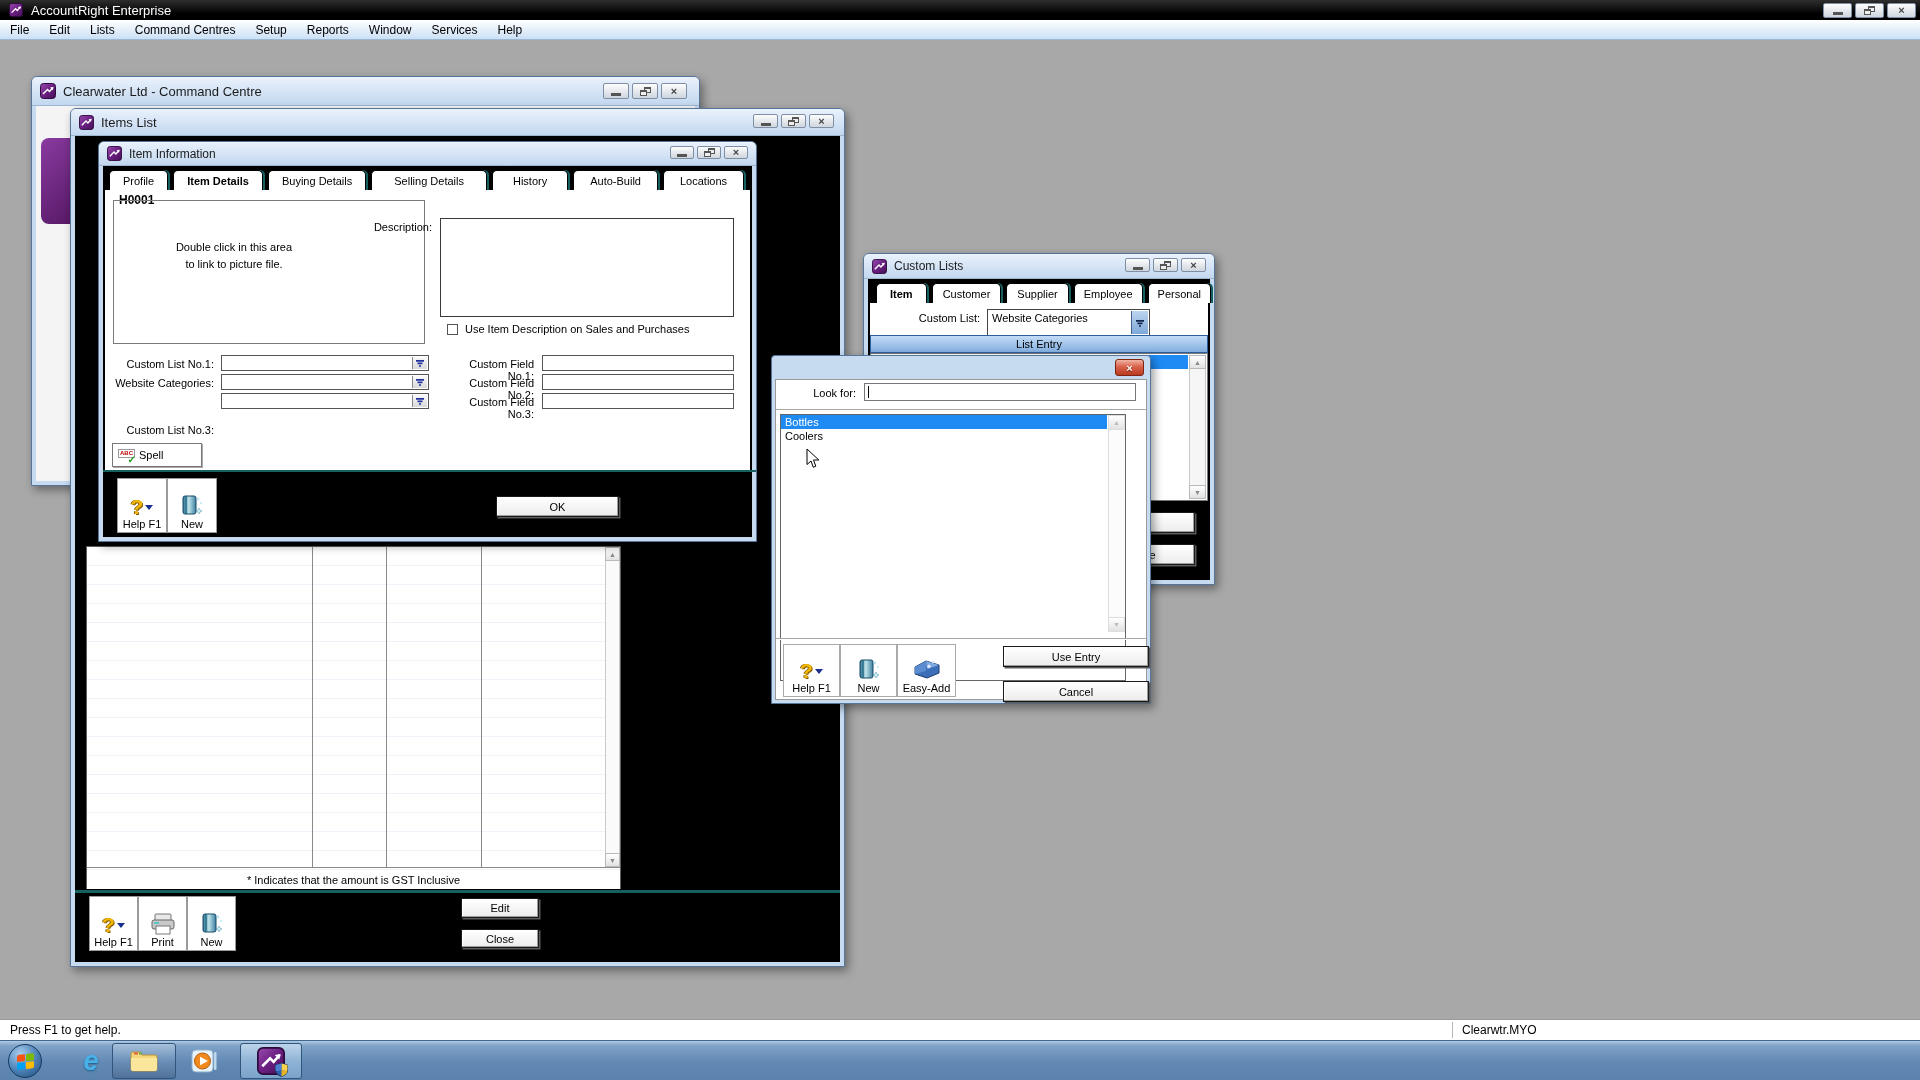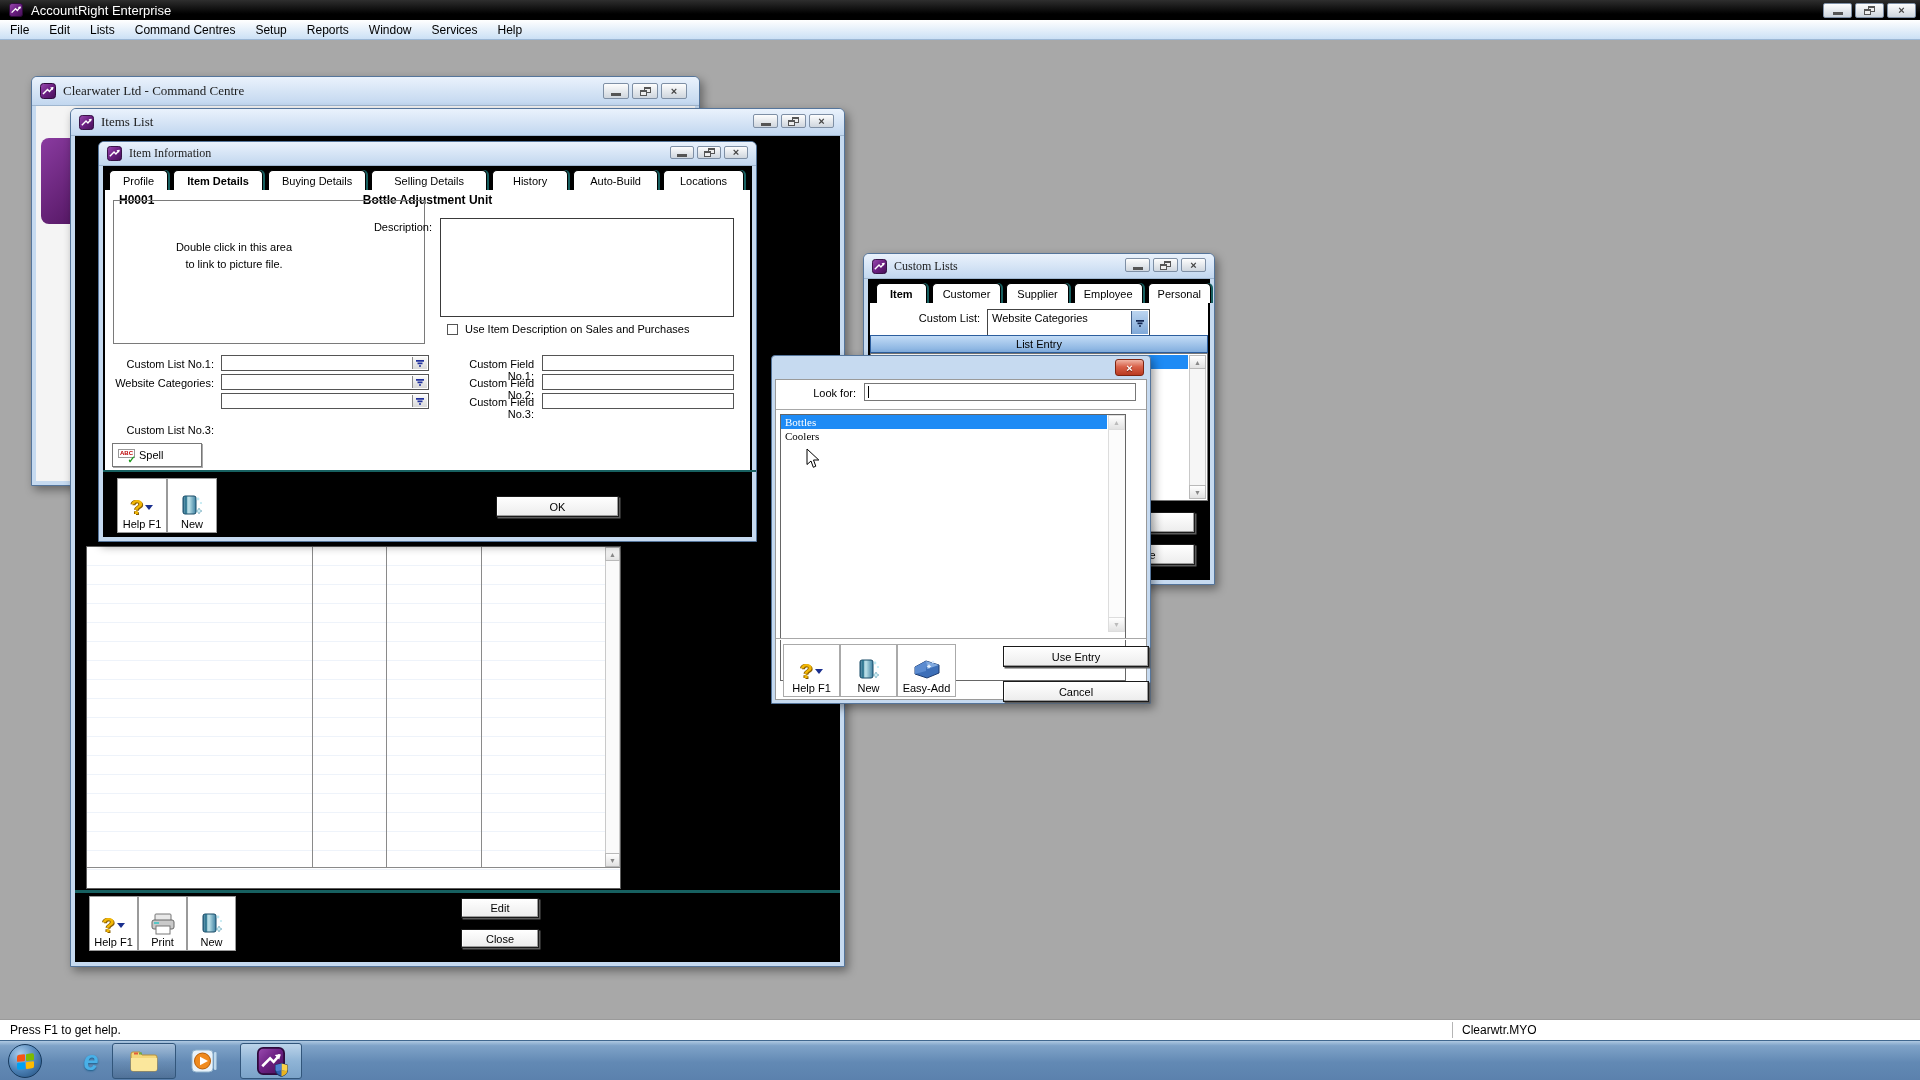--- a/index.html
+++ b/index.html
@@ -26,21 +26,21 @@
     display:flex; align-items:center; font-size:12px; }
   #menubar .mitem { padding:0 10px; height:20px; display:flex; align-items:center; cursor:default; }
 
   
   .window { position:absolute; border:1px solid #55759B; border-radius:6px 6px 0 0;
     background:#C6DAF0; box-shadow:3px 4px 10px rgba(0,0,0,.40); }
   .titlebar { position:absolute; left:0; top:0; right:0;
     background:linear-gradient(#EAF2FC,#C2D7EF); border-bottom:1px solid #9FB6CF;
     border-radius:5px 5px 0 0; display:flex; align-items:center; }
   .titlebar .wicon { margin-left:8px; }
-  .titlebar .wtitle { margin-left:7px; font-size:13px; color:#1B1B1B;font-family:Liberation Serif, serif; }
+  .titlebar .wtitle { margin-left:7px; font-size:13px; color:#1B1B1B; }
   .win-ctrls { position:absolute; display:flex; gap:3px; }
   .ctrl.sm { width:25px; height:14px; }
   .win-body { position:absolute; background:#000; }
 
   
   .tabs { position:absolute; display:flex; gap:5px; }
   .tab { background:#FFF; border:1px solid #000; border-bottom:none; border-radius:5px 5px 0 0;
     padding:0 13px; height:20px; display:flex; align-items:center; font-size:11px;
     box-shadow:2px 0 0 #176060; }
   .tab.active { font-weight:bold; }
@@ -189,20 +189,21 @@
         </div>
     </div>
     <div class="win-body" style="left:4px; right:4px; top:27px; bottom:4px;">
 
       <div style="position:absolute; left:11px; top:410px; width:535px; height:343px; background:#FFF; border:1px solid #5E5E5E;
            background-image:repeating-linear-gradient(180deg, #FFF 0 18px, #EEF3FA 18px 19px);">
         <div style="position:absolute; left:225px; top:0; width:1px; height:320px; background:#8A8A8A;"></div>
         <div style="position:absolute; left:299px; top:0; width:1px; height:320px; background:#8A8A8A;"></div>
         <div style="position:absolute; left:394px; top:0; width:1px; height:320px; background:#8A8A8A;"></div>
         <div style="position:absolute; left:0; top:320px; width:100%; height:1px; background:#8A8A8A;"></div>
+        <div style="position:absolute; left:0; top:326px; width:100%; text-align:center; background:#FFF; height:16px; line-height:14px;">* Indicates that the amount is GST Inclusive</div>
 
         <div class="sb-track" style="right:0; top:0; width:15px; height:320px; background:#FAFAFA;"></div>
         <div class="sb-arrow" style="right:0px; top:0px; width:15px; height:14px;">▲</div>
         <div class="sb-arrow" style="right:0px; top:306px; width:15px; height:14px;">▼</div>
       </div>
       <div class="teal-line" style="left:0; top:754px; width:100%; height:3px;"></div>
 
       <div class="icon-cell" style="left:14px; top:760px; width:49px; height:55px;">
         <span><span class="help-q">?</span><span class="help-arrow"></span></span>
         <span class="lbl">Help F1</span>
@@ -261,21 +262,20 @@
         <div class="tab active">Item Details</div>
         <div class="tab">Buying Details</div>
         <div class="tab" style="padding:0 22px;">Selling Details</div>
         <div class="tab" style="padding:0 20px;">History</div>
         <div class="tab" style="padding:0 16px;">Auto-Build</div>
         <div class="tab" style="padding:0 16px;">Locations</div>
       </div>
 
       <div style="position:absolute; left:2px; right:2px; top:24px; height:282px; background:#FFF;">
         <span style="position:absolute; left:14px; top:3px; font-weight:bold; font-size:12px;">H0001</span>
-        <span style="position:absolute; left:0; right:0; top:3px; text-align:center; font-weight:bold; font-size:12px;">Bottle Adjustment Unit</span>
 
         <div style="position:absolute; left:8px; top:10px; width:312px; height:144px; border:1px solid #7A7A7A;">
           <div style="position:absolute; left:0; right:70px; top:38px; text-align:center; line-height:17px;">
             <div>Double click in this area</div>
             <div>to link to picture file.</div>
           </div>
         </div>
         <span class="flabel" style="left:263px; top:31px; width:64px;">Description:</span>
         <div class="field" style="left:335px; top:28px; width:294px; height:99px; border-color:#3A3A3A;"></div>
 
@@ -405,21 +405,21 @@
     <div style="position:absolute; right:6px; top:3px; width:29px; height:17px; border-radius:3px;
          background:linear-gradient(#F0B4A4,#D9624A 45%,#B93A20); border:1px solid #7E2410; color:#FFF; font-weight:bold; font-size:11px;
          display:flex; align-items:center; justify-content:center; text-shadow:0 1px 1px #6B1B0A;">×</div>
     <div class="win-body" style="left:3px; right:3px; top:23px; bottom:3px; background:#FFF; border:1px solid #9A9A9A;">
       <span class="flabel" style="left:10px; top:7px; width:70px;">Look for:</span>
       <div class="field" style="left:88px; top:3px; width:272px; height:18px; border-color:#777;">
         <input class="bare" style="padding-left: 2px;" value="">
         <span style="position:absolute; left:3px; top:2px; bottom:2px; width:1px; background:#000;"></span>
       </div>
       <div style="position:absolute; left:0; top:29px; width:100%; height:2px; border-top:1px solid #A8A8A8; border-bottom:1px solid #FFF;"></div>
-      <div style="position:absolute; left:4px; top:34px; width:346px; height:267px; border:1px solid #666; background:#FFF;font-family:Liberation Serif, serif;">
+      <div style="position:absolute; left:4px; top:34px; width:346px; height:267px; border:1px solid #666; background:#FFF;">
         <div class="row-sel" style="height:14px; margin-right:18px; padding-left:4px; line-height:14px;">Bottles</div>
         <div style="height:14px; margin-right:18px; padding-left:4px; line-height:14px;">Coolers</div>
         <div class="sb-track" style="right:0px; top:0px; width:17px; height:217px; background:#FCFCFC; border:none; border-left:1px solid #DDD;"></div>
         <div class="sb-arrow" style="right:0px; top:0px; width:17px; height:15px; color:#BBB; border-color:#DDD;">▲</div>
         <div class="sb-arrow" style="right:0px; top:202px; width:17px; height:15px; color:#BBB; border-color:#DDD;">▼</div>
       </div>
       <div style="position:absolute; left:0; top:258px; width:100%; height:2px; border-top:1px solid #A8A8A8; border-bottom:1px solid #FFF;"></div>
       <div class="icon-cell" style="left:7px; top:264px; width:57px; height:53px; border-color:#AAA;">
         <span><span class="help-q">?</span><span class="help-arrow"></span></span>
         <span class="lbl">Help F1</span>

